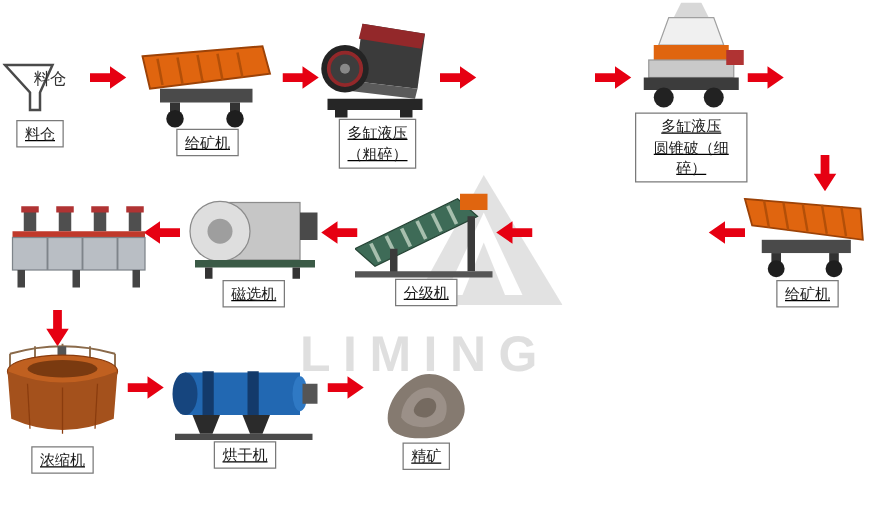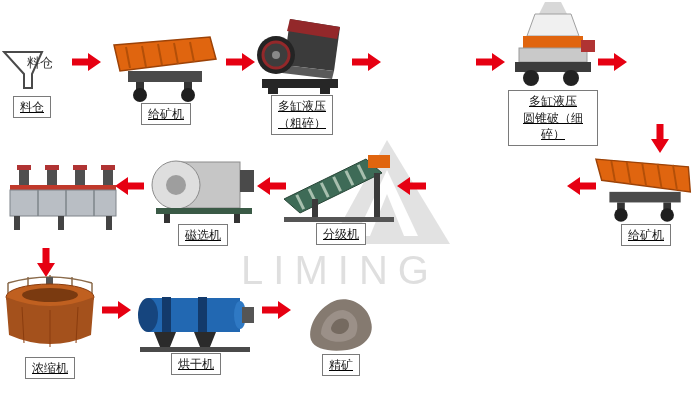--- a/index.html
+++ b/index.html
@@ -17,21 +17,21 @@
 
   
   .arr { position:absolute; }
 
   
   .silo-text { position:absolute; left:27px; top:8px; font-size:13px; color:#333; white-space:nowrap; }
 
   
   .watermark { position:absolute; left:205px; top:140px; width:270px; text-align:center; opacity:0.55; pointer-events:none; }
   .watermark svg { display:block; margin-left:125px; }
-  .wm-text { font-size:40px; font-weight:normal; letter-spacing:10px; color:#c6c6c6; margin-top:4px; }
+  .wm-text { font-size:40px; font-weight:bold; letter-spacing:10px; color:#c6c6c6; margin-top:18px; }
 </style>
 </head>
 <body>
 
 <div class="canvas">
 
   <div class="watermark">
     <svg width="120" height="104" viewBox="0 0 120 104">
       <polygon points="57,0 120,104 0,104" fill="#cbcbcb"></polygon>
       <polygon points="57,30 88,96 26,96" fill="#ffffff"></polygon>

